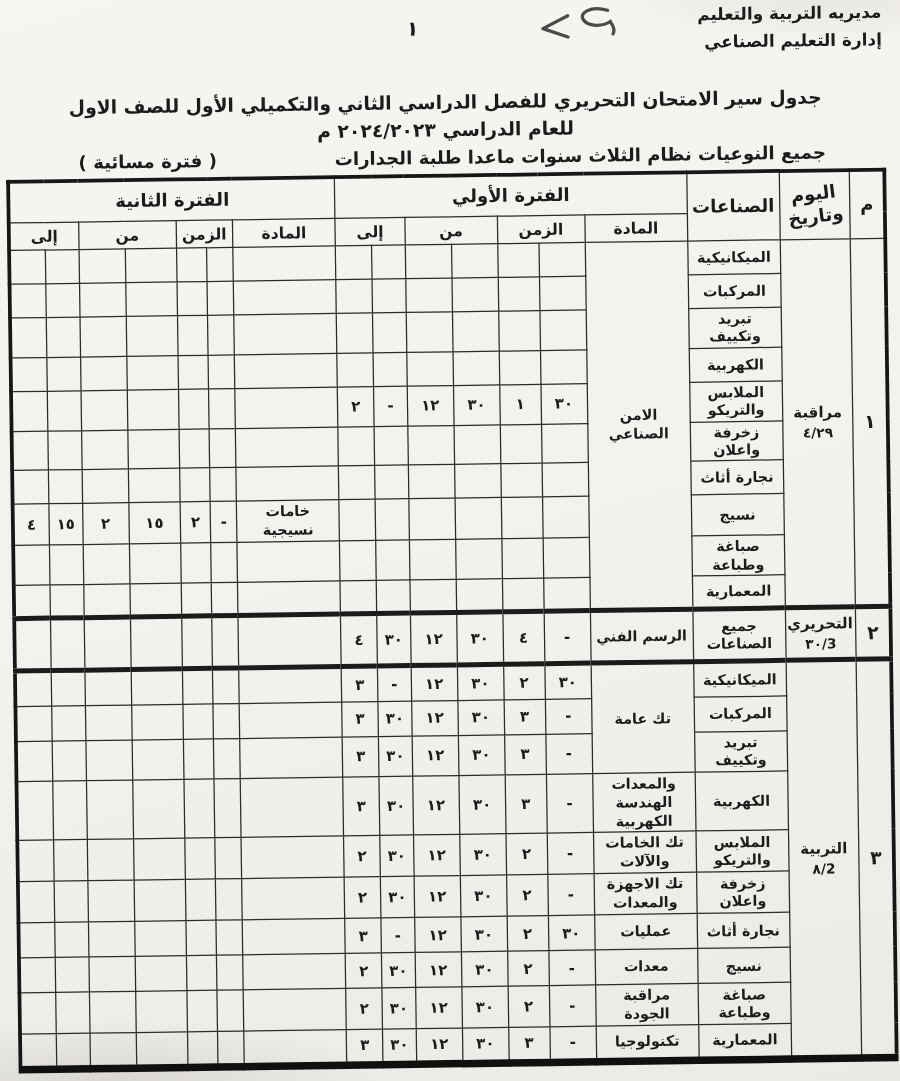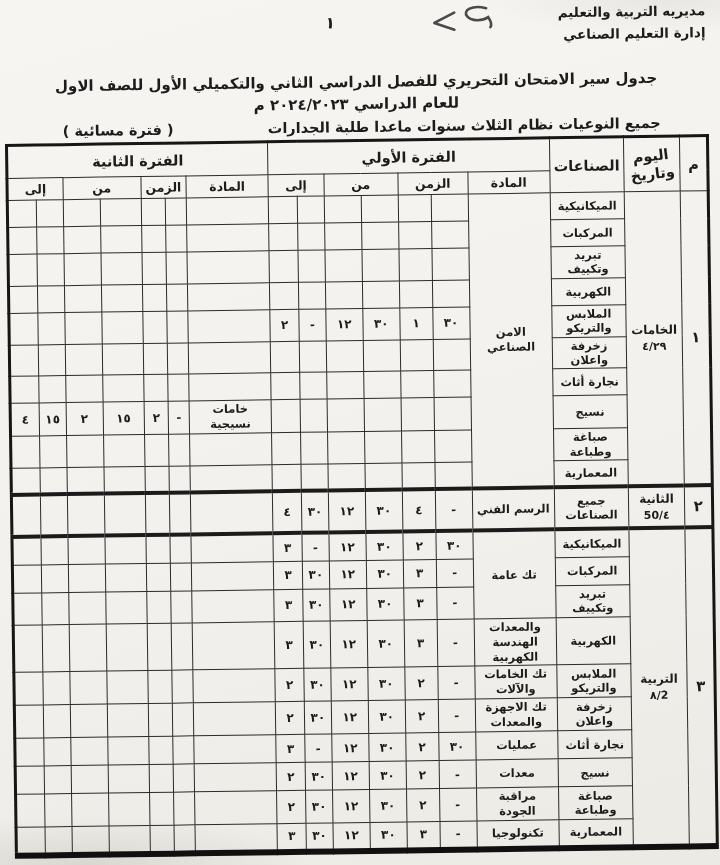--- a/index.html
+++ b/index.html
@@ -135,21 +135,21 @@
           <th>المادة</th>
           <th colspan="2">الزمن</th>
           <th colspan="2">من</th>
           <th colspan="2">إلى</th>
         </tr>
       </thead>
       <tbody id="tbody">
           <tr class="sec0">
             <td rowspan="10" class="num">١</td>
             <td rowspan="10" class="day">
-              <div class="l0">الخامات</div>
+              <div class="l0">مراقبة</div>
               <div class="l1">٤/٢٩</div>
             </td>
             <td class="industry">الميكانيكية</td>
             <td rowspan="10" class="subject">الامن الصناعي</td>
             <td class="time"></td>
             <td class="time"></td>
             <td class="time"></td>
             <td class="time"></td>
             <td class="time"></td>
             <td class="time"></td>
@@ -301,22 +301,22 @@
             <td class="time"></td>
             <td class="time"></td>
             <td class="time"></td>
             <td class="time"></td>
             <td class="time"></td>
             <td class="time"></td>
           </tr>
           <tr class="sec1 divider">
             <td class="num">٢</td>
             <td class="day">
-              <div class="l0">الثانية</div>
-              <div class="l1">٤/50</div>
+              <div class="l0">التحريري</div>
+              <div class="l1">3/٣٠</div>
             </td>
             <td class="industry">جميع الصناعات</td>
             <td class="subject">الرسم الفني</td>
             <td class="time">-</td>
             <td class="time">٤</td>
             <td class="time">٣٠</td>
             <td class="time">١٢</td>
             <td class="time">٣٠</td>
             <td class="time">٤</td>
             <td class="subject"></td>

